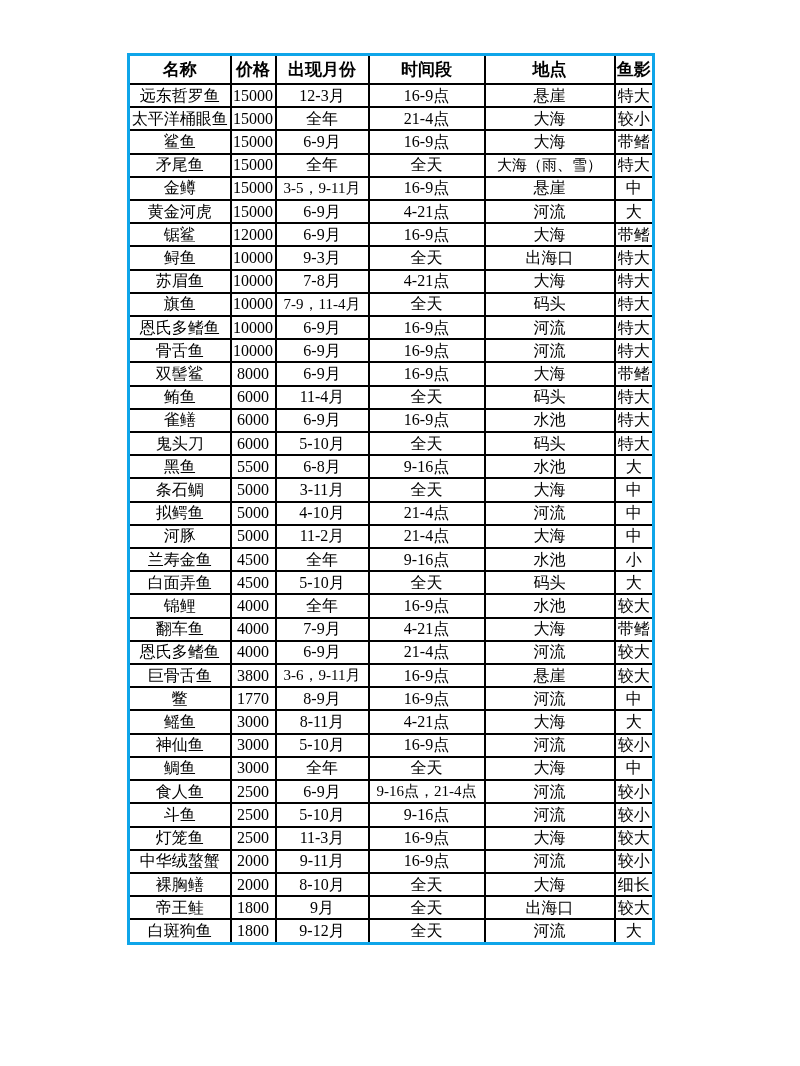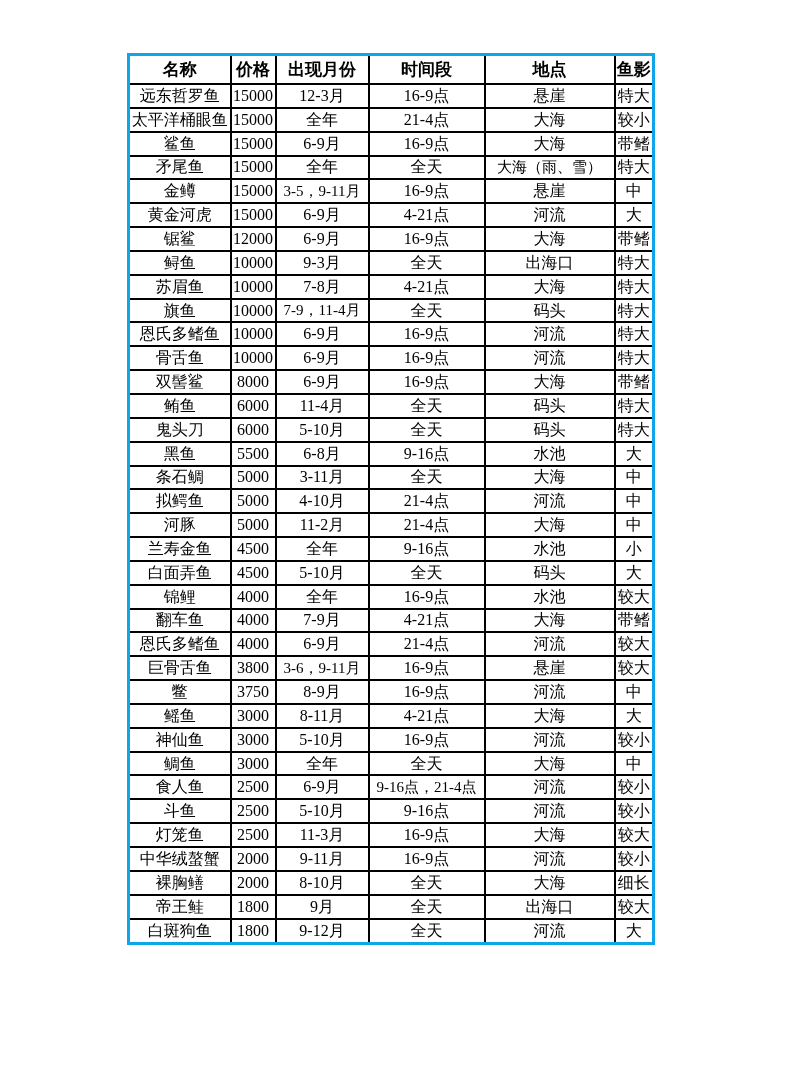--- a/index.html
+++ b/index.html
@@ -183,20 +183,28 @@
         </tr>
         <tr>
           <td>鲔鱼</td>
           <td class="num">6000</td>
           <td>11-4月</td>
           <td>全天</td>
           <td>码头</td>
           <td>特大</td>
         </tr>
         <tr>
+          <td>雀鳝</td>
+          <td class="num">6000</td>
+          <td>6-9月</td>
+          <td>16-9点</td>
+          <td>水池</td>
+          <td>特大</td>
+        </tr>
+        <tr>
           <td>鬼头刀</td>
           <td class="num">6000</td>
           <td>5-10月</td>
           <td>全天</td>
           <td>码头</td>
           <td>特大</td>
         </tr>
         <tr>
           <td>黑鱼</td>
           <td class="num">5500</td>
@@ -272,21 +280,21 @@
         <tr>
           <td>巨骨舌鱼</td>
           <td class="num">3800</td>
           <td class="tight">3-6，9-11月</td>
           <td>16-9点</td>
           <td>悬崖</td>
           <td>较大</td>
         </tr>
         <tr>
           <td>鳖</td>
-          <td class="num">3750</td>
+          <td class="num">1770</td>
           <td>8-9月</td>
           <td>16-9点</td>
           <td>河流</td>
           <td>中</td>
         </tr>
         <tr>
           <td>鳐鱼</td>
           <td class="num">3000</td>
           <td>8-11月</td>
           <td>4-21点</td>

